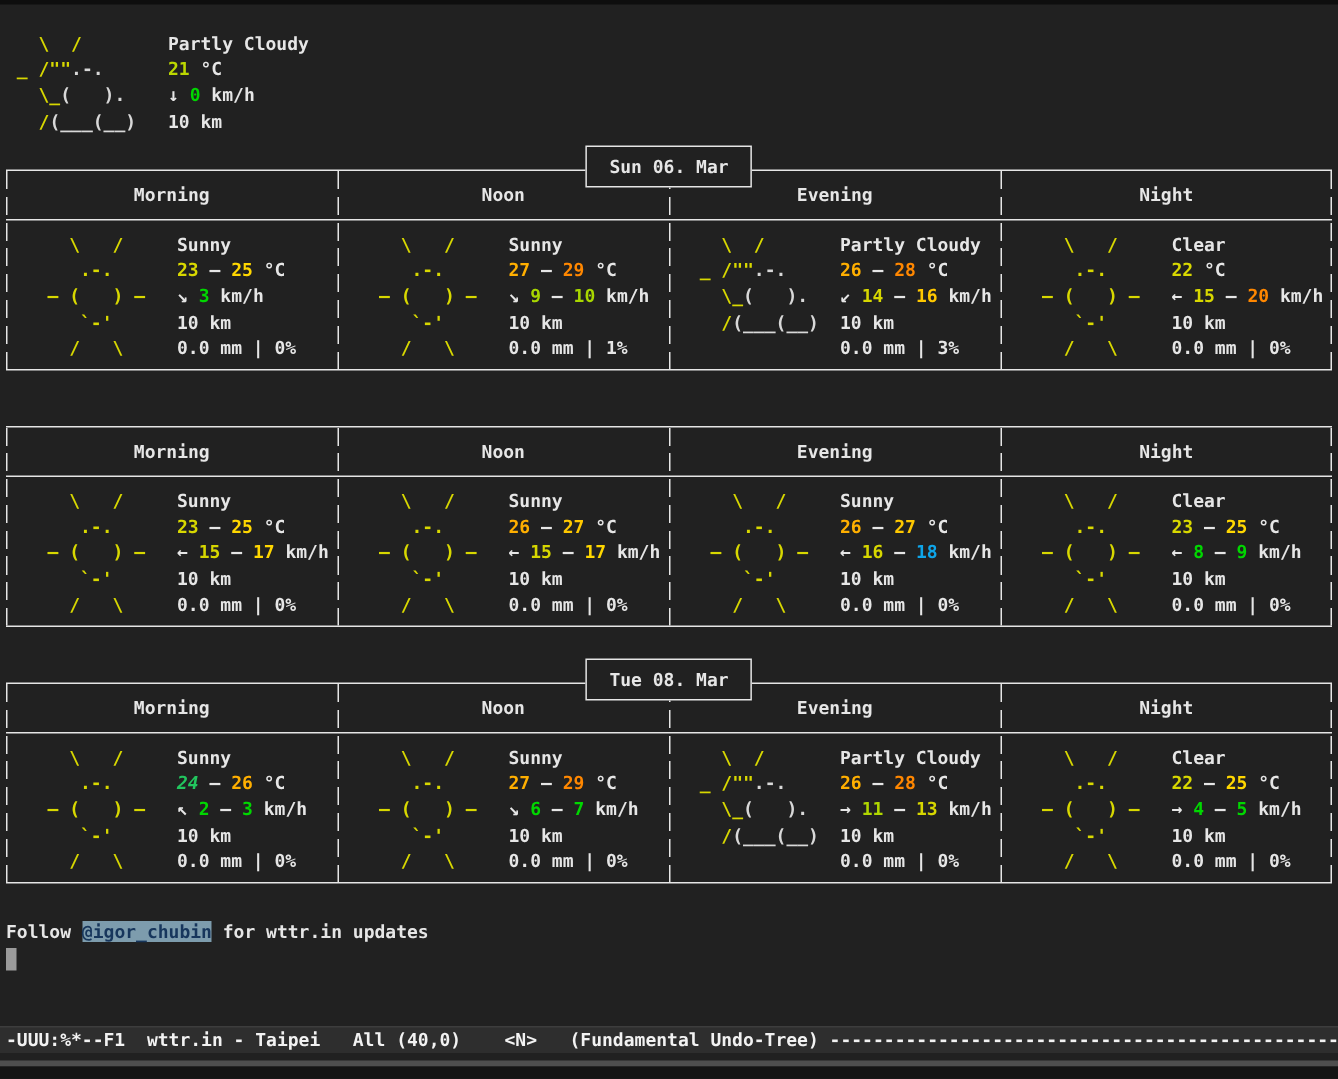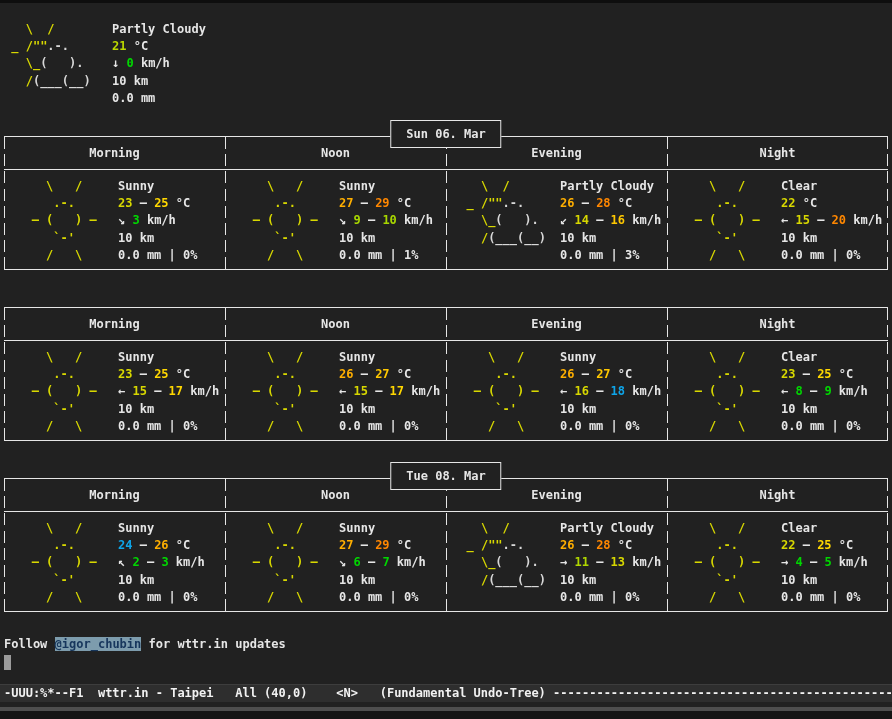--- a/index.html
+++ b/index.html
@@ -14,21 +14,21 @@
     font-family:"DejaVu Sans Mono","Liberation Mono",monospace;
     font-size:12px;font-weight:bold;color:var(--fg);
   }
   .topedge{position:absolute;top:0;left:0;right:0;height:3px;background:#0e0e0e;}
   .content{position:absolute;top:4px;left:4px;right:4px;}
   .tl{height:17.2px;line-height:17.2px;white-space:pre;}
   .current{display:flex;margin-top:17px;}
   .art{width:108px;flex:none;}
   .info{flex:1;}
   .day{margin-top:37px;}
-  #days-host > .day:first-child{margin-top:29px;}
+  #days-host > .day:first-child{margin-top:6px;}
   .wtable{
     position:relative;width:100%;height:134px;
     border-top:1px solid var(--border);border-bottom:1px solid var(--border);
   }
   .hrow{display:flex;height:33px;align-items:center;border-bottom:1px solid var(--border);}
   .hcell{width:25%;text-align:center;}
   .brow{display:flex;height:98px;padding-top:8px;}
   .cell{width:25%;display:flex;padding-left:6px;}
   .vstrip{
     position:absolute;top:0;bottom:0;width:1px;z-index:1;
@@ -67,21 +67,20 @@
           <div class="tl"><span> </span><span style="color: rgb(216, 216, 0);">_ /""</span><span style="color: rgb(216, 216, 216);">.-.</span></div>
           <div class="tl"><span>   </span><span style="color: rgb(216, 216, 0);">\_</span><span style="color: rgb(216, 216, 216);">(   ).</span></div>
           <div class="tl"><span>   </span><span style="color: rgb(216, 216, 0);">/</span><span style="color: rgb(216, 216, 216);">(___(__)</span></div>
           <div class="tl"><span></span></div>
         </div>
       <div class="info">
         <div class="tl"><span>Partly Cloudy</span></div>
         <div class="tl"><span style="color: rgb(188, 216, 0);">21</span><span> °C</span></div>
         <div class="tl"><span>↓ </span><span style="color: rgb(0, 215, 0);">0</span><span> km/h</span></div>
         <div class="tl"><span>10 km</span></div>
-        <div class="tl"><span>0.0 mm</span></div>
       </div>
     </div>
 
     <div id="days-host">
   <div class="day">
     <div class="wtable">
       <div class="vstrip v0"></div>
       <div class="vstrip v1"></div>
       <div class="vstrip v2"></div>
       <div class="vstrip v3"></div>
@@ -271,21 +270,21 @@
         <div class="cell">
           <div class="art">
                   <div class="tl"><span style="color: rgb(216, 216, 0);">     \   /</span></div>
                   <div class="tl"><span style="color: rgb(216, 216, 0);">      .-.</span></div>
                   <div class="tl"><span style="color: rgb(216, 216, 0);">   – (   ) –</span></div>
                   <div class="tl"><span style="color: rgb(216, 216, 0);">      `-'</span></div>
                   <div class="tl"><span style="color: rgb(216, 216, 0);">     /   \</span></div>
                 </div>
           <div class="info">
             <div class="tl"><span>Sunny</span></div>
-            <div class="tl"><span style="color: #0ea5e9;">24</span><span> – </span><span style="color: rgb(255, 175, 0);">26</span><span> °C</span></div>
+            <div class="tl"><span style="color: #22c55e; font-style: italic;">24</span><span> – </span><span style="color: rgb(255, 175, 0);">26</span><span> °C</span></div>
             <div class="tl"><span>↖ </span><span style="color: rgb(0, 215, 0);">2</span><span> – </span><span style="color: rgb(0, 215, 0);">3</span><span> km/h</span></div>
             <div class="tl"><span>10 km</span></div>
             <div class="tl"><span>0.0 mm | 0%</span></div>
           </div>
         </div>
         <div class="cell">
           <div class="art">
                   <div class="tl"><span style="color: rgb(216, 216, 0);">     \   /</span></div>
                   <div class="tl"><span style="color: rgb(216, 216, 0);">      .-.</span></div>
                   <div class="tl"><span style="color: rgb(216, 216, 0);">   – (   ) –</span></div>

